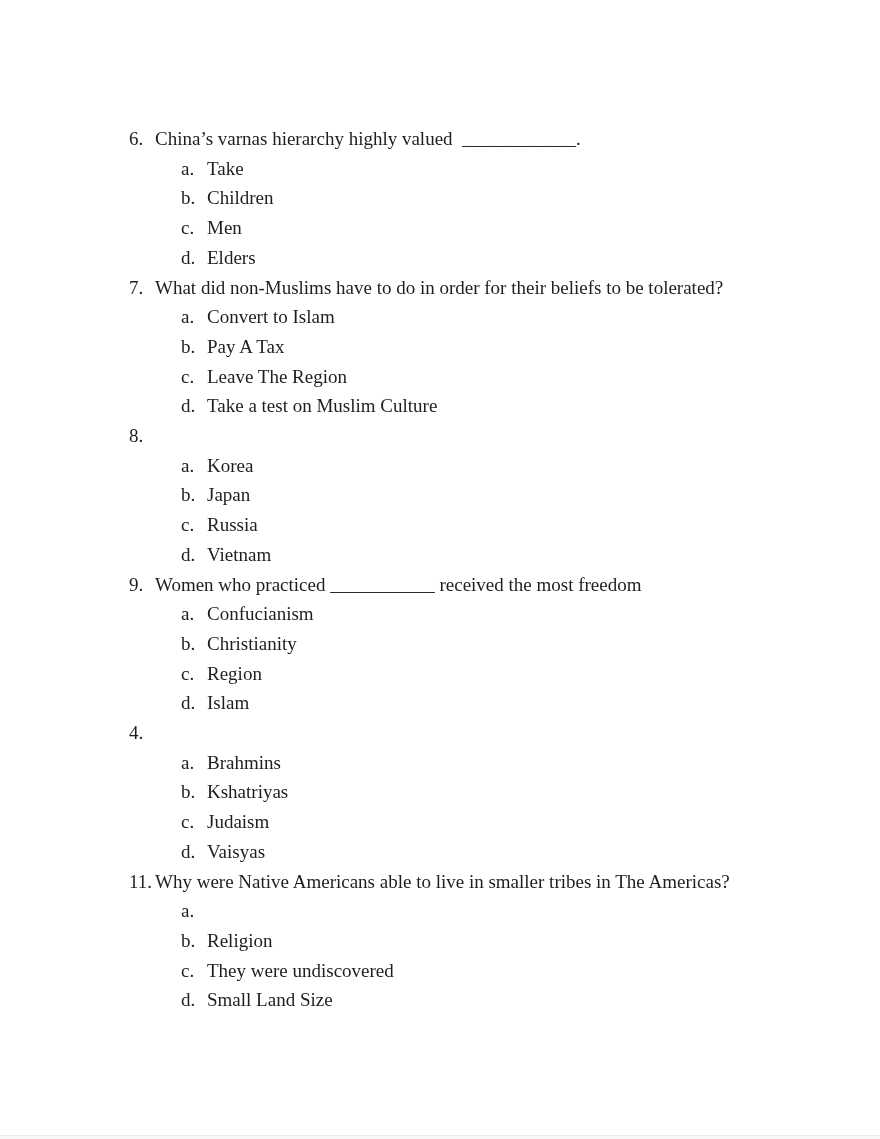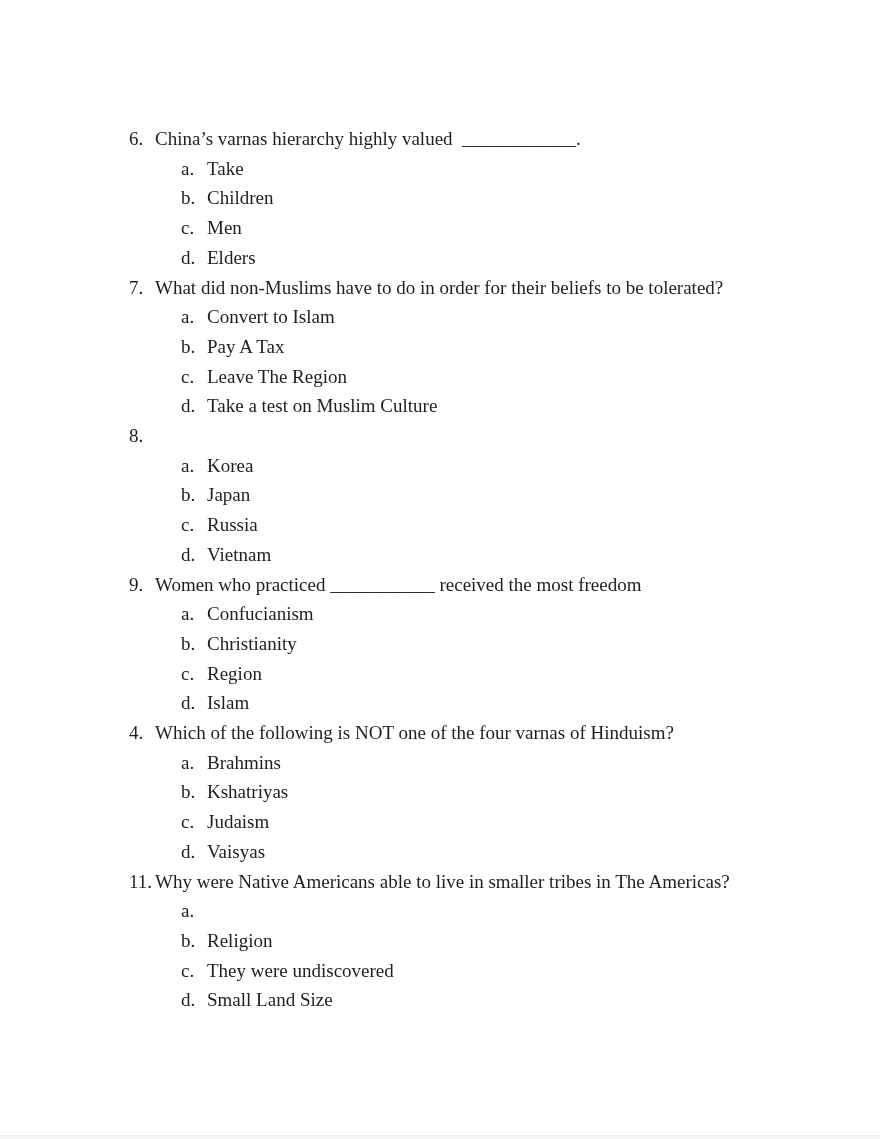--- a/index.html
+++ b/index.html
@@ -149,21 +149,20 @@
       </div>
       <div class="opt-line">
         <span class="opt-letter">d.</span>
         <span class="opt-text">Islam</span>
       </div>
     </div>
 
     <div class="question">
       <div class="q-line">
         <span class="q-num">4.</span>
-        <span class="q-text">Which of the following is NOT one of the four varnas of Hinduism?</span>
       </div>
       <div class="opt-line">
         <span class="opt-letter">a.</span>
         <span class="opt-text">Brahmins</span>
       </div>
       <div class="opt-line">
         <span class="opt-letter">b.</span>
         <span class="opt-text">Kshatriyas</span>
       </div>
       <div class="opt-line">

